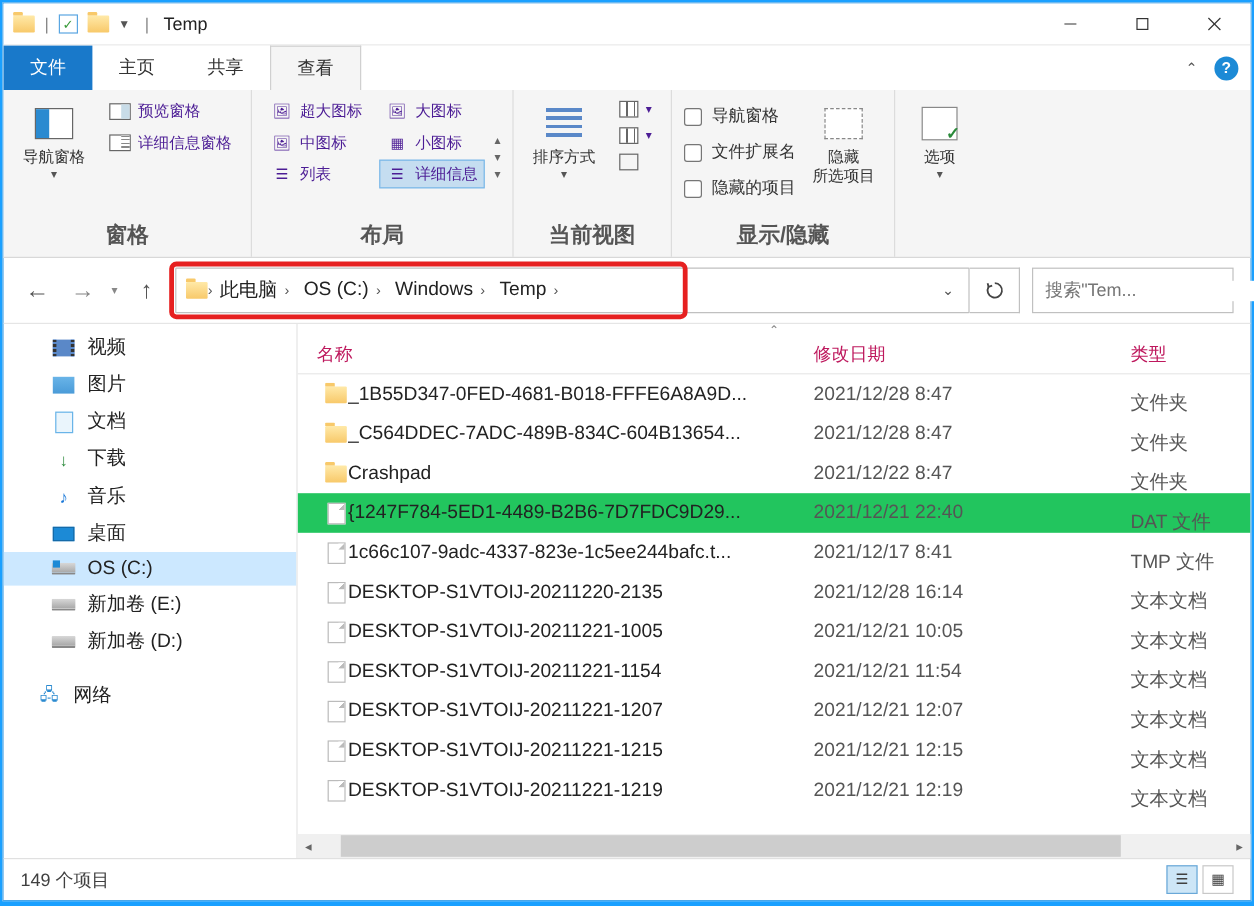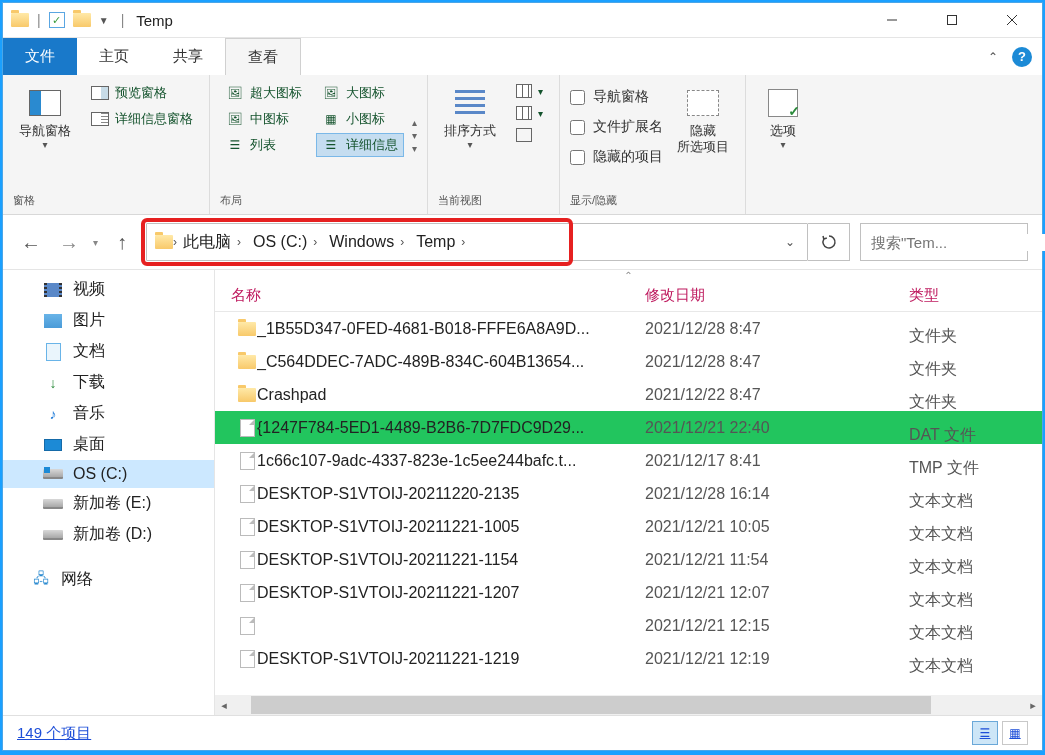--- a/index.html
+++ b/index.html
@@ -23,25 +23,25 @@
 .tab.file { background: #1979ca; color: #fff; }
 .tab.active { border: 1px solid #d0d0d0; border-bottom: none; background:#f5f5f5; }
 .ribbon-right { margin-left: auto; display: flex; align-items:center; padding-right:10px; gap:14px;}
 .collapse-caret { color:#555; font-size:12px;}
 .help-icon { width:20px; height:20px; border-radius:50%; background:#1c8ad6; color:#fff; display:flex; align-items:center; justify-content:center; font-size:13px; font-weight:bold;}
 
 
 .ribbon-body { background: #f5f5f5; border-bottom:1px solid #d8d8d8; display:flex; height:140px; }
 .ribbon-group { border-right:1px solid #dcdcdc; padding: 6px 10px 0 10px; display:flex; flex-direction:column; }
 .group-content { flex:1; display:flex; gap:8px; }
-.group-label { font-size:11px; color:#555; padding:4px 0 6px 0; }
+.group-label { text-align:center; font-size:18px; color:#555; padding:4px 0 6px 0;font-weight:bold; }
 .big-btn { display:flex; flex-direction:column; align-items:center; justify-content:flex-start; padding:4px 6px; cursor:pointer; min-width:54px;}
 .big-btn-icon { width:36px; height:36px; display:flex; align-items:center; justify-content:center; font-size:24px; margin-bottom:2px;}
 .big-btn-label { font-size:13px; color:#333; text-align:center; line-height:1.2;}
-.small-row { display:flex; align-items:center; gap:6px; padding:3px 6px; cursor:pointer; font-size:13px; color:#14532d;}
+.small-row { display:flex; align-items:center; gap:6px; padding:3px 6px; cursor:pointer; font-size:13px; color:#4c1d95;}
 .small-row.active { background:#c5ddf0; border:1px solid #7ab8e8; padding:2px 5px;}
 .small-ico { width:18px; height:14px; display:flex; align-items:center; justify-content:center; font-size:12px;}
 .col { display:flex; flex-direction:column; gap:2px;}
 .checkbox-row { display:flex; align-items:center; gap:8px; font-size:14px; color:#333; padding:3px 0;}
 .checkbox-row input { width:15px; height:15px;}
 
 
 .addr-row { height:54px; display:flex; align-items:center; padding:0 14px; gap:10px; }
 .nav-arrow { width:28px; height:28px; display:flex; align-items:center; justify-content:center; color:#888; font-size:20px; cursor:pointer;}
 .nav-arrow.enabled { color:#555;}
@@ -51,21 +51,21 @@
 .addr-content { display:flex; align-items:center; height:100%; padding-left:8px;}
 .crumb { display:flex; align-items:center; gap:6px; font-size:16px; color:#222; padding:0 6px; cursor:pointer; height:100%;}
 .chev { color:#555; font-size:12px;}
 .addr-dd { margin-left:auto; padding:0 12px; font-size:12px; color:#555; cursor:pointer;}
 .refresh-box { width:42px; height:38px; border:1px solid #c0c0c0; border-left:none; display:flex; align-items:center; justify-content:center; font-size:18px; color:#444; cursor:pointer;}
 .search-box { width:168px; height:38px; border:1px solid #c0c0c0; display:flex; align-items:center; padding:0 10px; gap:8px;}
 .search-box input { border:none; outline:none; flex:1; font-size:15px; color:#666;}
 
 
 .main { flex:1; display:flex; border-top:1px solid #e5e5e5; min-height:0;}
-.sidebar { width:212px; border-right:1px solid #e5e5e5; overflow-y:auto; padding-top:4px;}
+.sidebar { width:245px; border-right:1px solid #e5e5e5; overflow-y:auto; padding-top:4px;}
 .side-item { display:flex; align-items:center; gap:10px; padding:5px 8px 5px 40px; font-size:16px; color:#222; cursor:pointer;}
 .side-item.selected { background:#cce8ff;}
 .side-item.top { padding-left:28px;}
 .side-ico { width:20px; height:18px; display:flex; align-items:center; justify-content:center; font-size:14px;}
 .side-spacer { height:14px;}
 
 .file-area { flex:1; display:flex; flex-direction:column; min-width:0;}
 .resize-grip { height:10px; display:flex; align-items:center; justify-content:center; color:#888; font-size:10px;}
 .cols-header { display:flex; border-bottom:1px solid #e8e8e8; font-size:15px; color:#be185d; height:32px; align-items:center;}
 .col-name { width:430px; padding-left:16px;}
@@ -78,21 +78,21 @@
 .file-row .fname-text { overflow:hidden; text-overflow:ellipsis; white-space:nowrap;}
 .file-row .col-date { color:#555;}
 .file-row .col-type { color:#555;margin-top:16px;}
 .file-ico { width:20px; height:20px; display:flex; align-items:center; justify-content:center; font-size:14px; flex-shrink:0;}
 .hscroll { height:20px; background:#f0f0f0; display:flex; align-items:center;}
 .hscroll-track { flex:1; height:18px; background:#f0f0f0; position:relative; margin:0 18px;}
 .hscroll-thumb { position:absolute; left:0; width:90%; height:100%; background:#cdcdcd;}
 .hscroll-btn { width:18px; height:18px; display:flex; align-items:center; justify-content:center; color:#666; font-size:11px;}
 
 
-.statusbar { height:35px; border-top:1px solid #e0e0e0; display:flex; align-items:center; padding:0 14px; font-size:15px; color:#1d4ed8;text-decoration:underline;}
+.statusbar { height:35px; border-top:1px solid #e0e0e0; display:flex; align-items:center; padding:0 14px; font-size:15px; color:#404040;}
 .status-right { margin-left:auto; display:flex; gap:4px;}
 .view-toggle { width:26px; height:24px; border:1px solid #c8c8c8; display:flex; align-items:center; justify-content:center; font-size:12px; cursor:pointer;}
 .view-toggle.active { background:#cde6f7; border-color:#6aa8d8;}
 
 
 .ico-folder { background:linear-gradient(#ffe9a8,#f8c96a); width:18px; height:14px; border-radius:1px; position:relative;}
 .ico-folder::before{content:""; position:absolute; top:-3px; left:0; width:8px; height:3px; background:#f8c96a; border-radius:1px 1px 0 0;}
 .ico-file { width:15px; height:18px; border:1px solid #bbb; background:#fff; position:relative;}
 .ico-file::before{content:""; position:absolute; top:0; right:0; width:5px; height:5px; background:linear-gradient(135deg,#fff 48%,#bbb 52%);}
 .ico-drive { width:20px; height:10px; background:linear-gradient(#d8d8d8,#a8a8a8); border-radius:1px; border-bottom:2px solid #888;}
@@ -500,20 +500,21 @@
               <span class="fname-text">DESKTOP-S1VTOIJ-20211221-1207</span>
             </div>
             <div class="col-date">2021/12/21 12:07</div>
             <div class="col-type">文本文档</div>
           </div>
           <div class="file-row">
             <div class="col-name">
               <span class="file-ico">
                 <span class="ico-file"></span>
               </span>
+              <span class="fname-text">DESKTOP-S1VTOIJ-20211221-1215</span>
             </div>
             <div class="col-date">2021/12/21 12:15</div>
             <div class="col-type">文本文档</div>
           </div>
           <div class="file-row">
             <div class="col-name">
               <span class="file-ico">
                 <span class="ico-file"></span>
               </span>
               <span class="fname-text">DESKTOP-S1VTOIJ-20211221-1219</span>

